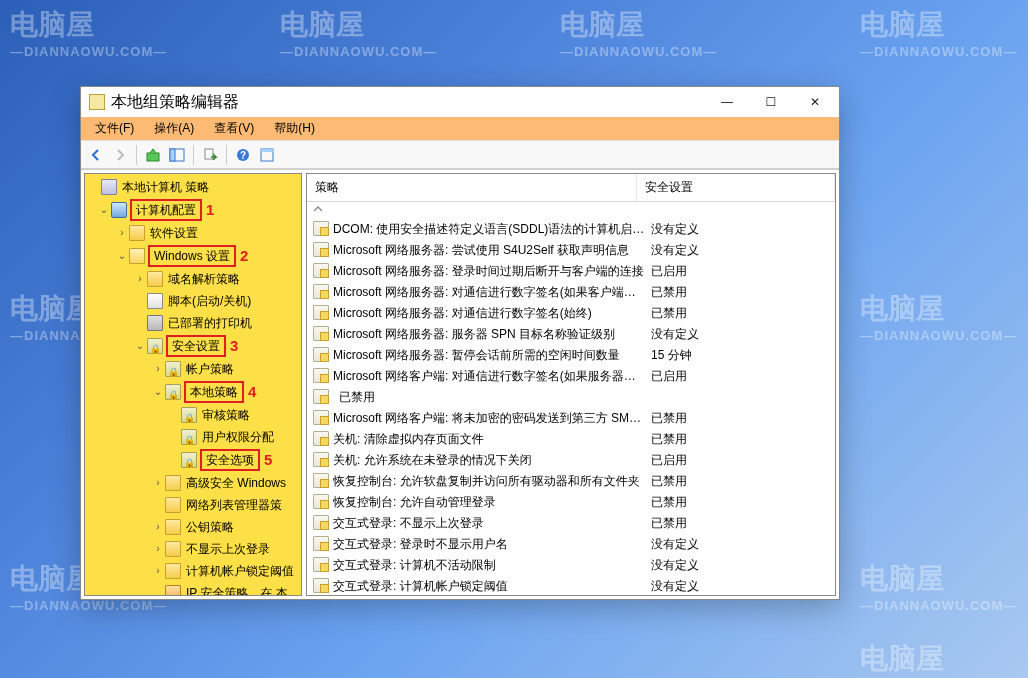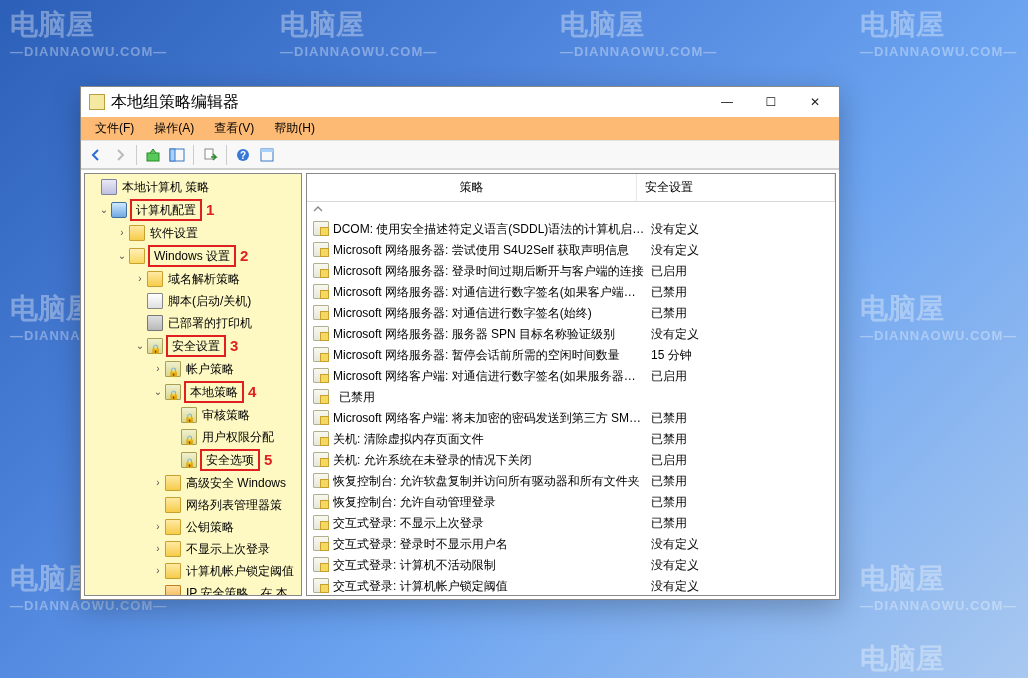--- a/index.html
+++ b/index.html
@@ -71,21 +71,21 @@
   border: 1px solid transparent;
 }
 .tbtn svg { width: 16px; height: 16px; }
 .sep { width: 1px; height: 20px; background: #ccc; margin: 0 3px; }
 .content {
   flex: 1; display: flex; overflow: hidden;
   border-top: 1px solid #d0d0d0;
 }
 .tree-panel {
   width: 218px; border: 1px solid #888; margin: 3px 2px 3px 3px;
-  overflow: auto; background: #fef9c3; padding: 2px 0;
+  overflow: auto; background: #fde047; padding: 2px 0;
 }
 .list-panel {
   flex: 1; border: 1px solid #888; margin: 3px 3px 3px 2px;
   overflow: auto; background: #fff;
   display: flex; flex-direction: column;
 }
 .tree-item {
   display: flex; align-items: center;
   padding: 1px 0; white-space: nowrap;
   line-height: 18px;
@@ -108,21 +108,21 @@
 .hl-box { border: 2px solid #e02020; padding: 0 2px; display: inline-block; }
 .hl-num { color: #e02020; font-weight: bold; font-size: 15px; margin-left: 4px; }
 .list-header {
   display: flex; background: #fff; border-bottom: 1px solid #d8d8d8;
   position: sticky; top: 0;
 }
 .list-header .col {
   padding: 5px 8px; border-right: 1px solid #e8e8e8;
   font-weight: normal;
 }
-.col-policy { flex: 0 0 330px; text-align: center; }
+.col-policy { flex: 0 0 330px; }
 .col-setting { flex: 1; }
 .list-body { overflow-y: auto; flex: 1; }
 .list-row {
   display: flex; padding: 2px 0; line-height: 17px;
   white-space: nowrap;
 }
 .list-row .ricon {
   width: 16px; height: 15px; margin: 0 4px 0 6px; flex-shrink: 0;
   background: linear-gradient(#f8f8f0,#e8e8d8); border: 1px solid #b0b090;
   border-radius: 1px; position: relative;

